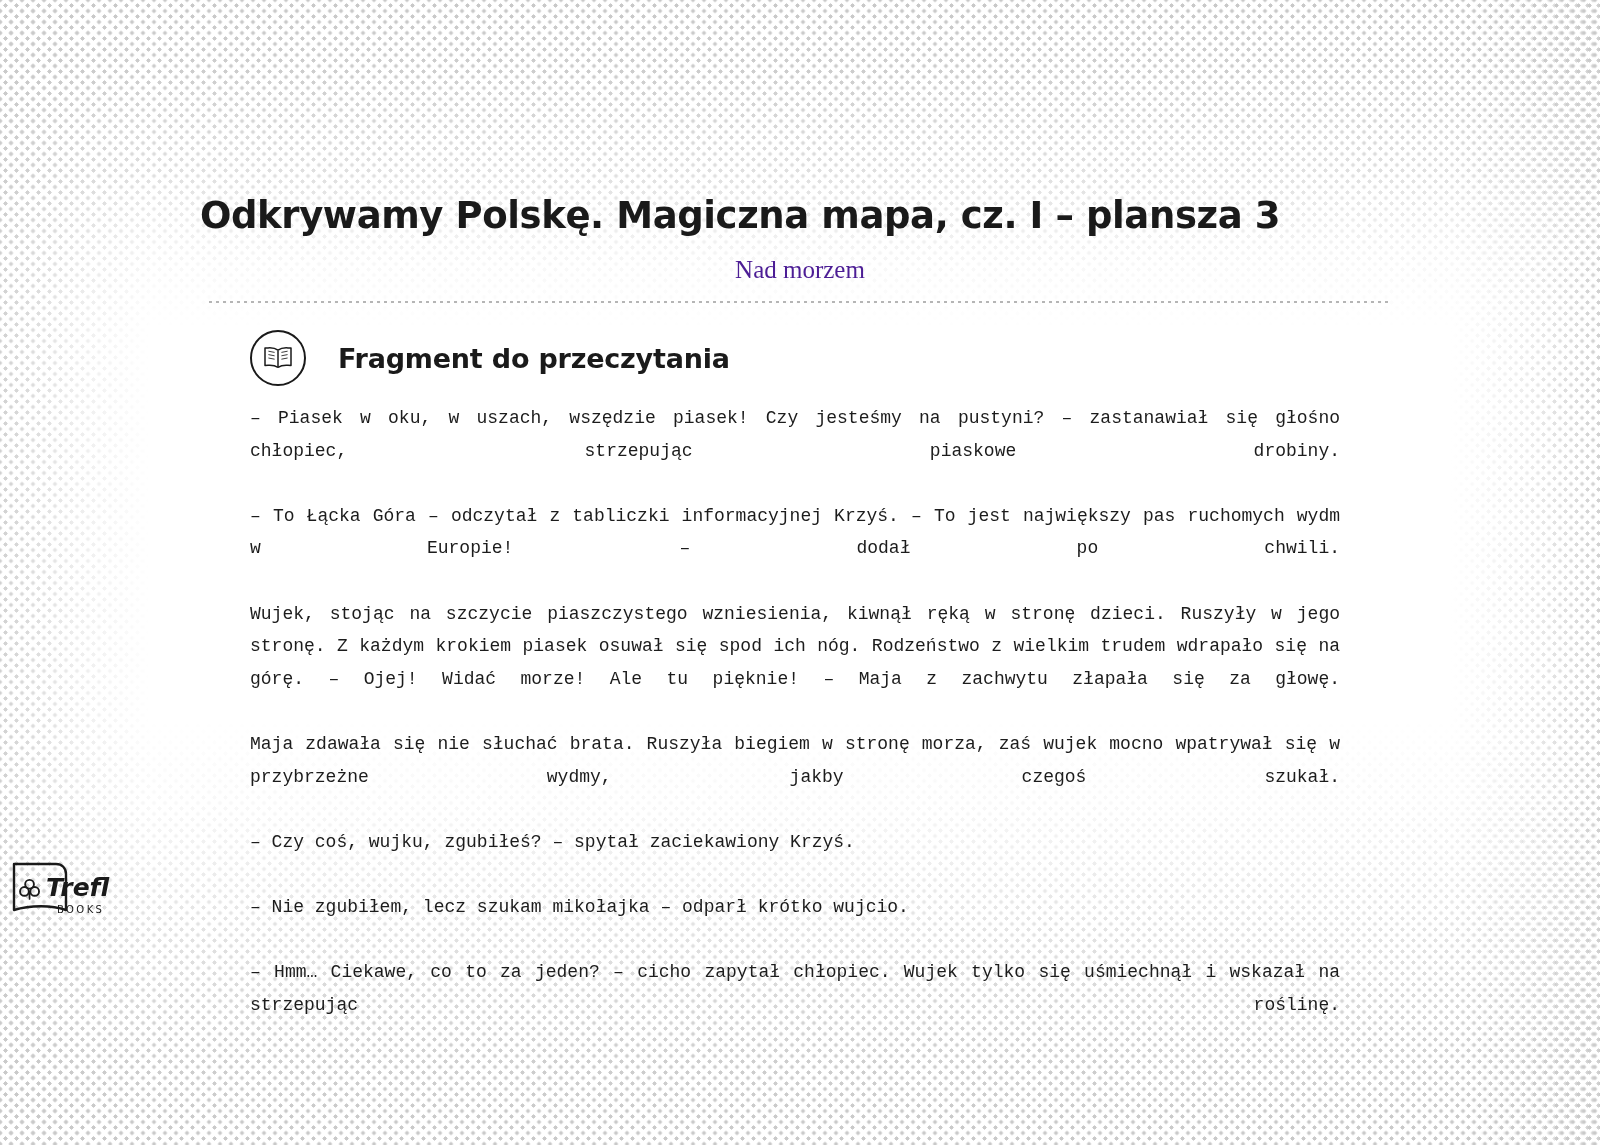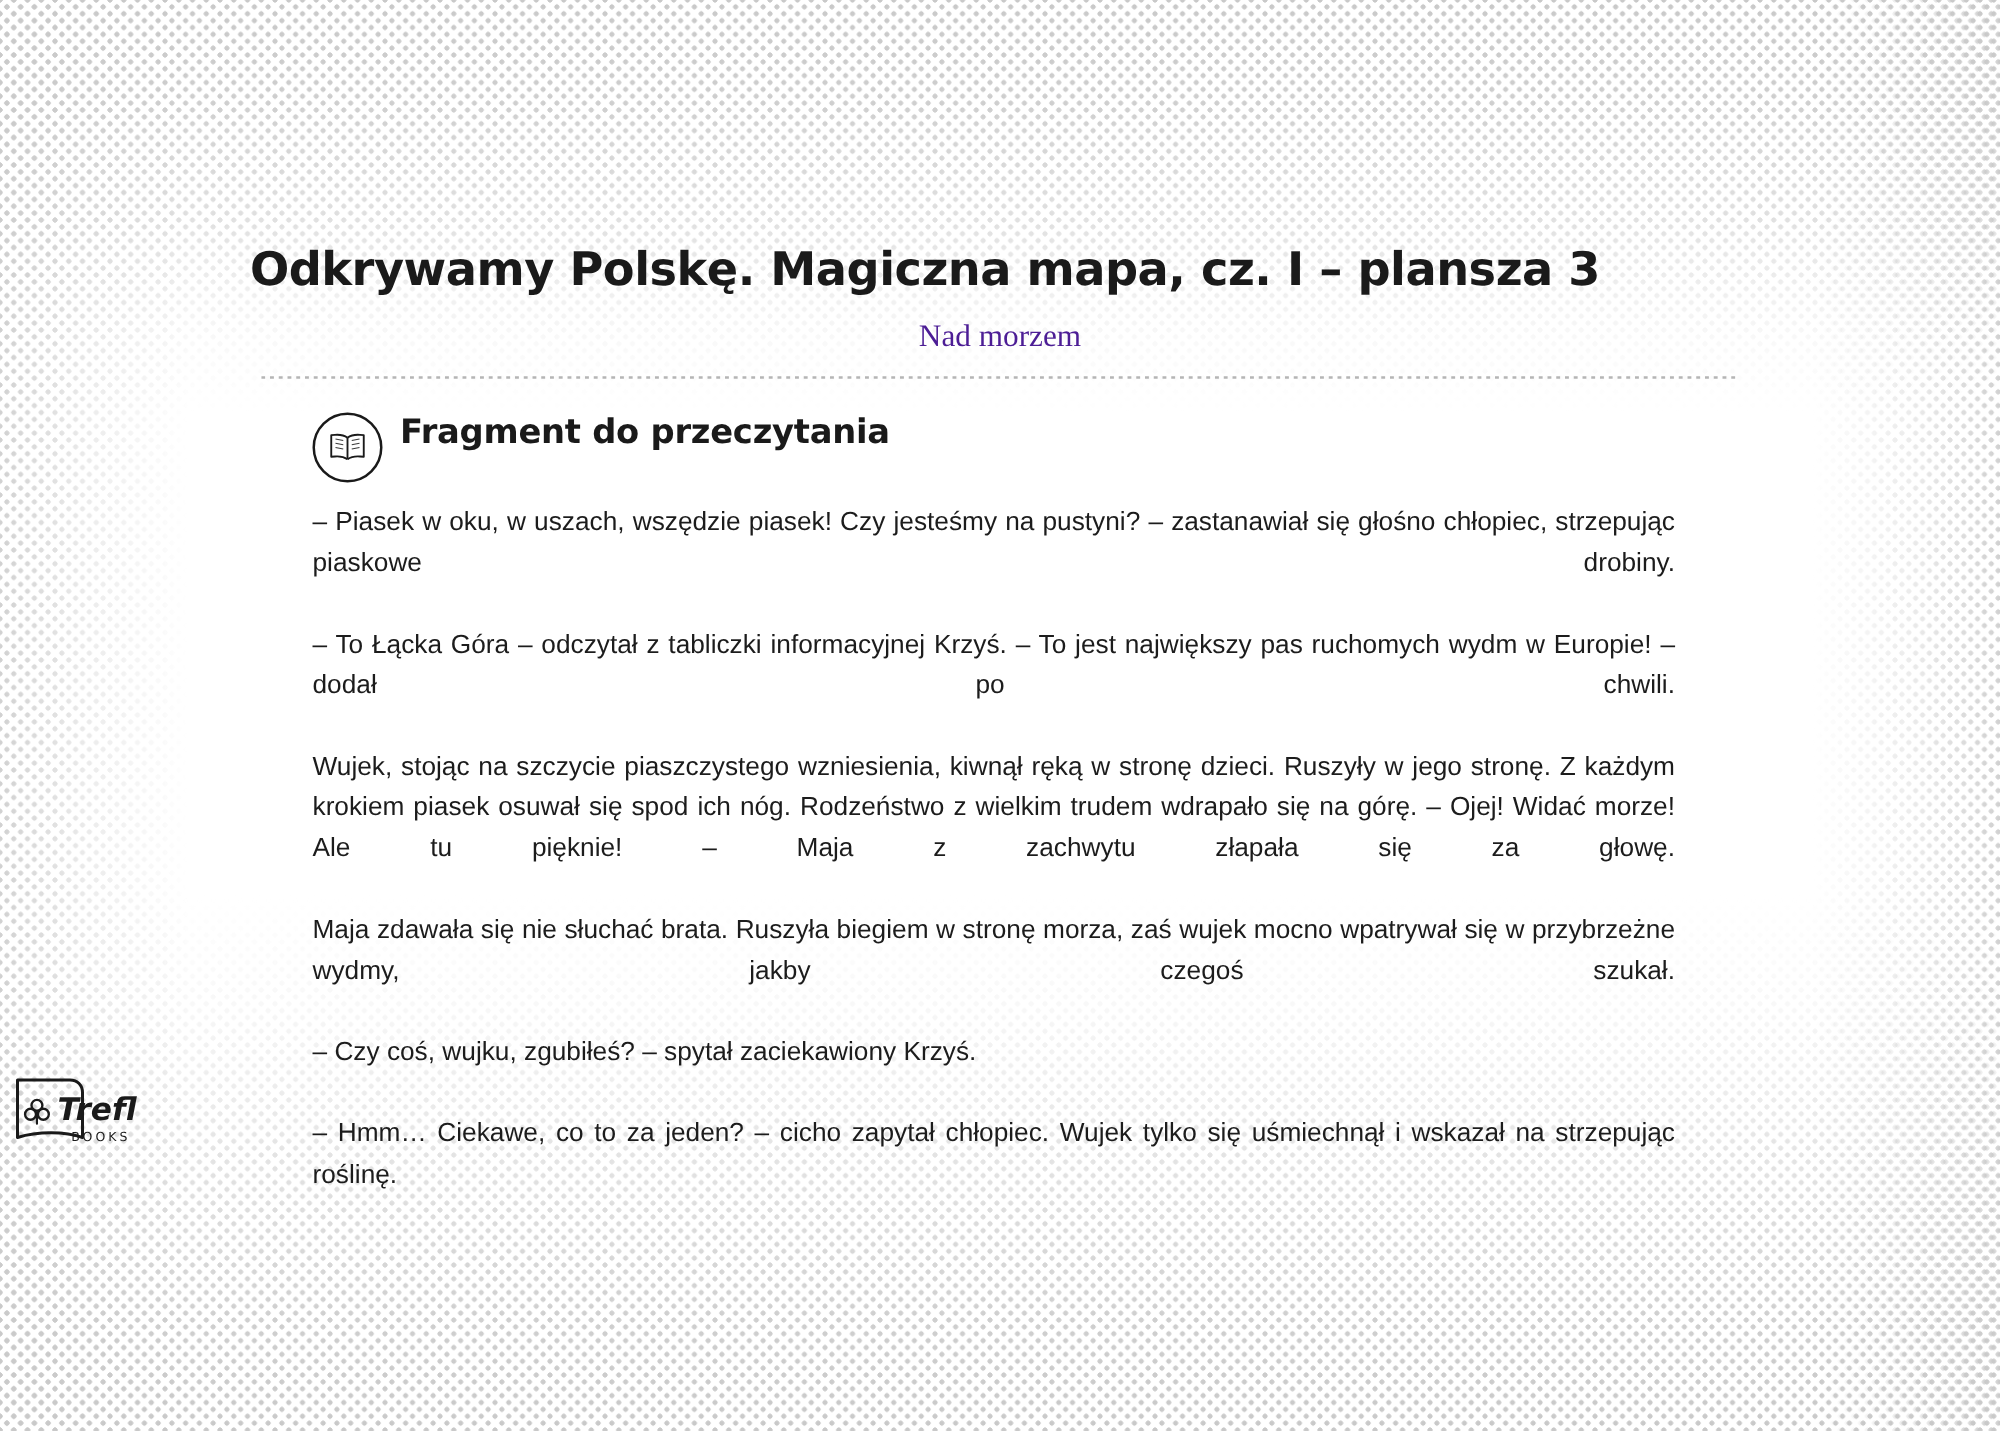--- a/index.html
+++ b/index.html
@@ -105,22 +105,22 @@
     background-image: linear-gradient(to right, #b5b5b5 0 3px, rgba(255,255,255,0) 3px 7px);
     background-size: 7px 2px;
     background-repeat: repeat-x;
   }
 
   .section-head {
     position: absolute;
     top: 330px;
     left: 250px;
     display: flex;
-    align-items: flex-start;
-    gap: 14px;
+    align-items: center;
+    gap: 32px;
   }
   .book-badge {
     width: 52px;
     height: 52px;
     border: 2.5px solid #1a1a1a;
     border-radius: 50%;
     display: flex;
     align-items: center;
     justify-content: center;
     flex: none;
@@ -134,22 +134,22 @@
     letter-spacing: -0.2px;
     color: #1a1a1a;
     white-space: nowrap;
   }
 
   .body-text {
     position: absolute;
     top: 402px;
     left: 250px;
     width: 1090px;
-    font-family: Liberation Sans, sans-serif;
-    font-size: 21px;
+    font-family: Liberation Mono, monospace;
+    font-size: 18px;
     line-height: 32.6px;
     color: #1c1c1c;
     text-align: justify;
     text-justify: inter-word;
   }
   .body-text p {
     margin: 0;
   }
   .body-text p.just {
     text-align: justify;
@@ -208,20 +208,21 @@
       </div>
       <div class="section-title">Fragment do przeczytania</div>
     </div>
 
     <div class="body-text">
       <p class="just">– Piasek w oku, w uszach, wszędzie piasek! Czy jesteśmy na pustyni? – zastanawiał się głośno chłopiec, strzepując piaskowe drobiny.</p>
       <p class="just">– To Łącka Góra – odczytał z tabliczki informacyjnej Krzyś. – To jest największy pas ruchomych wydm w Europie! – dodał po chwili.</p>
       <p class="just">Wujek, stojąc na szczycie piaszczystego wzniesienia, kiwnął ręką w stronę dzieci. Ruszyły w jego stronę. Z każdym krokiem piasek osuwał się spod ich nóg. Rodzeństwo z wielkim trudem wdrapało się na górę. – Ojej! Widać morze! Ale tu pięknie! – Maja z zachwytu złapała się za głowę.</p>
       <p class="just">Maja zdawała się nie słuchać brata. Ruszyła biegiem w stronę morza, zaś wujek mocno wpatrywał się w przybrzeżne wydmy, jakby czegoś szukał.</p>
       <p class="left">– Czy coś, wujku, zgubiłeś? – spytał zaciekawiony Krzyś.</p>
+      <p class="left">– Nie zgubiłem, lecz szukam mikołajka – odparł krótko wujcio.</p>
       <p class="just">– Hmm… Ciekawe, co to za jeden? – cicho zapytał chłopiec. Wujek tylko się uśmiechnął i wskazał na strzepując roślinę.</p>
     </div>
 
     <div class="logo">
       <div class="logo-inner">
         <svg width="112" height="62" viewBox="0 0 112 62" fill="none" aria-hidden="true">
 
           <path d="M14 8 L56 8 C62 8 66 12 66 18 L66 54 C52 49 30 49 14 54 Z" stroke="#1a1a1a" stroke-width="2.4" fill="none" stroke-linejoin="round"></path>
 
           <g transform="translate(21,24) scale(0.95)">

